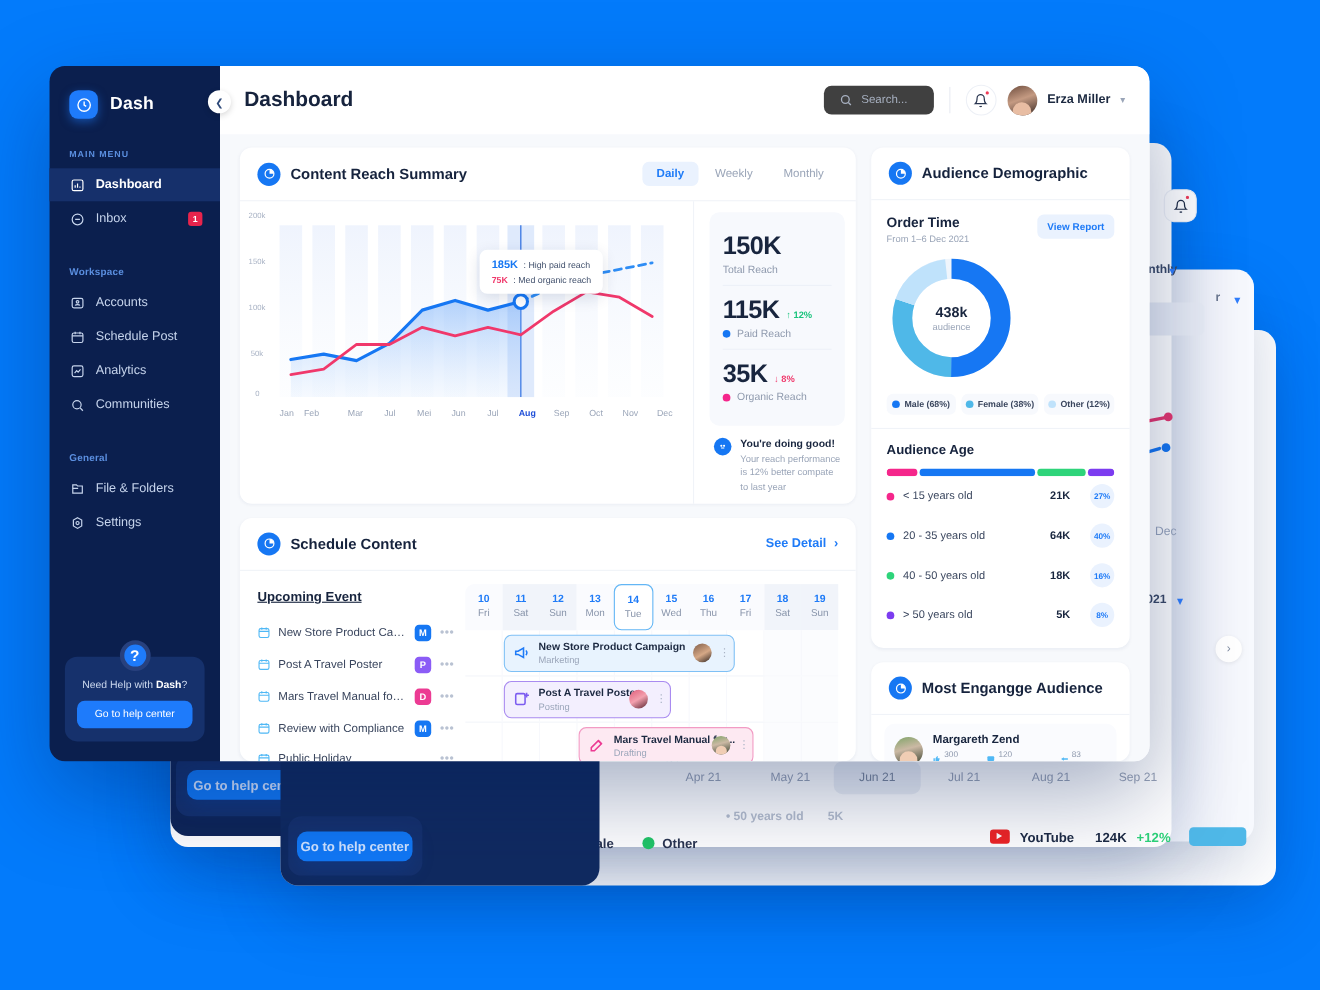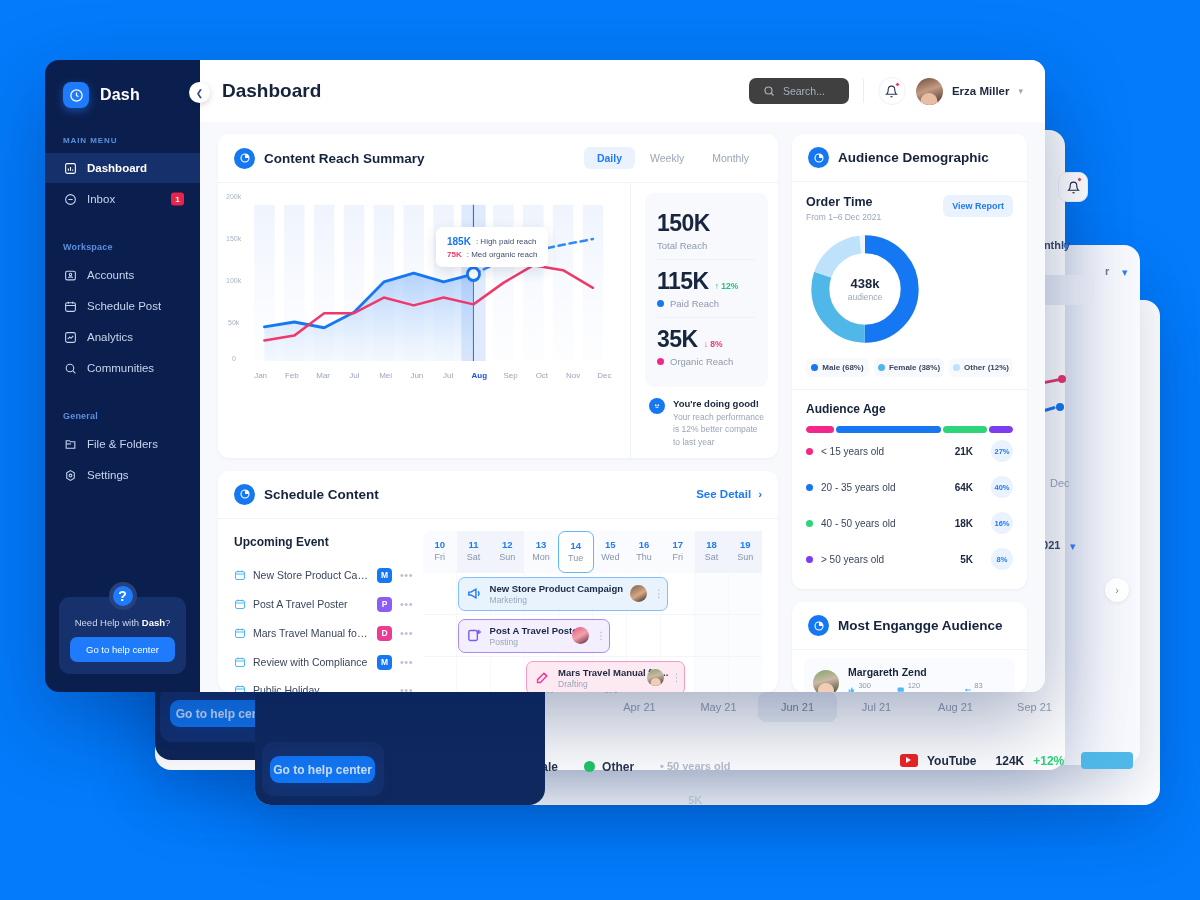--- a/index.html
+++ b/index.html
@@ -262,21 +262,21 @@
     width: 16px; height: 16px; border-radius: 50%; background: #1677F3; flex-shrink: 0;
     display:flex; align-items:center; justify-content:center;
   }
   .tip-ico svg { width: 10px; height: 10px; }
   .tip-t { font-size: 9.5px; font-weight: 700; color: #18253E; }
   .tip-d { font-size: 8.5px; color: #9AA5B8; line-height: 1.45; margin-top: 2px; }
 
   
   .sched-body { display: flex; padding: 12px 0 0 0; }
   .sched-left { width: 205px; flex-shrink: 0; padding: 4px 10px 14px 16px; }
-  .sched-left h4 { font-size: 12px; color: #16233D; margin-bottom: 12px; }
+  .sched-left h4 { font-size: 12px; color: #16233D; margin-bottom: 12px; text-decoration: underline; }
   .ev-row { display: flex; align-items: center; gap: 7px; padding: 7px 0; }
   .ev-cal { width: 12px; height: 12px; flex-shrink: 0; }
   .ev-name { font-size: 10.5px; color: #3A465E; white-space: nowrap; overflow: hidden; text-overflow: ellipsis; flex:1; }
   .ev-badge {
     width: 15px; height: 15px; border-radius: 4px; color:#fff;
     font-size: 8.5px; font-weight: 700; display:flex; align-items:center; justify-content:center; flex-shrink:0;
   }
   .ev-dots { color: #B9C2D2; font-size: 11px; letter-spacing: .5px; flex-shrink:0; width:14px; text-align:right;}
 
   .cal { flex: 1; padding: 0 16px 12px 0; min-width:0; }
@@ -412,21 +412,21 @@
   <span>Aug 21</span>
   <span>Sep 21</span>
 </div>
 
 <div class="bg-legend" style="left:428px; top:760px;">
   <span><i class="dot" style="background:#1677F3"></i><span>Male</span></span>
   <span><i class="dot" style="background:#4FB8E8"></i><span>Female</span></span>
   <span><i class="dot" style="background:#22C667"></i><span>Other</span></span>
 </div>
 
-<div class="bg-row-faded" style="left:660px; top:760px; gap:22px; color:#b7bfce;flex-direction:column;">
+<div class="bg-row-faded" style="left:660px; top:736px; gap:22px; color:#b7bfce;">
   <span>• 50 years old</span>
     <span>5K</span>
 </div>
 
 <div class="bg-yt-row" style="left:900px; top:752px;">
   <span class="yt-badge"></span>
   <span>YouTube</span>
   <span style="margin-left:10px">124K</span>
   <span style="color:#2ED47A">+12%</span>
   <span class="bg-bar-blue" style="margin-left:8px"></span>
@@ -630,21 +630,21 @@
               </svg>
 
               <div style="position:absolute;left:8px;top:10px;font-size:7px;color:#A8B2C4">200k</div>
               <div style="position:absolute;left:8px;top:52px;font-size:7px;color:#A8B2C4">150k</div>
               <div style="position:absolute;left:8px;top:94px;font-size:7px;color:#A8B2C4">100k</div>
               <div style="position:absolute;left:10px;top:136px;font-size:7px;color:#A8B2C4">50k</div>
               <div style="position:absolute;left:14px;top:172px;font-size:7px;color:#A8B2C4">0</div>
 
               <div style="position:absolute;left:27px;right:10px;top:188px;display:flex">
                 <span style="flex:1;text-align:center;font-size:8px;color:#9AA5B8">Jan</span>
-                <span style="flex:1;text-align:center;font-size:8px;color:#9AA5B8">Feb</span>
+                <span style="flex:1;text-align:left;font-size:8px;color:#9AA5B8">Feb</span>
                 <span style="flex:1;text-align:center;font-size:8px;color:#9AA5B8">Mar</span>
                 <span style="flex:1;text-align:center;font-size:8px;color:#9AA5B8">Jul</span>
                 <span style="flex:1;text-align:center;font-size:8px;color:#9AA5B8">Mei</span>
                 <span style="flex:1;text-align:center;font-size:8px;color:#9AA5B8">Jun</span>
                 <span style="flex:1;text-align:center;font-size:8px;color:#9AA5B8">Jul</span>
                 <span style="flex:1;text-align:center;font-size:8px;color:#1F4FD8;font-weight:700">Aug</span>
                 <span style="flex:1;text-align:center;font-size:8px;color:#9AA5B8">Sep</span>
                 <span style="flex:1;text-align:center;font-size:8px;color:#9AA5B8">Oct</span>
                 <span style="flex:1;text-align:center;font-size:8px;color:#9AA5B8">Nov</span>
                 <span style="flex:1;text-align:center;font-size:8px;color:#9AA5B8">Dec</span>

